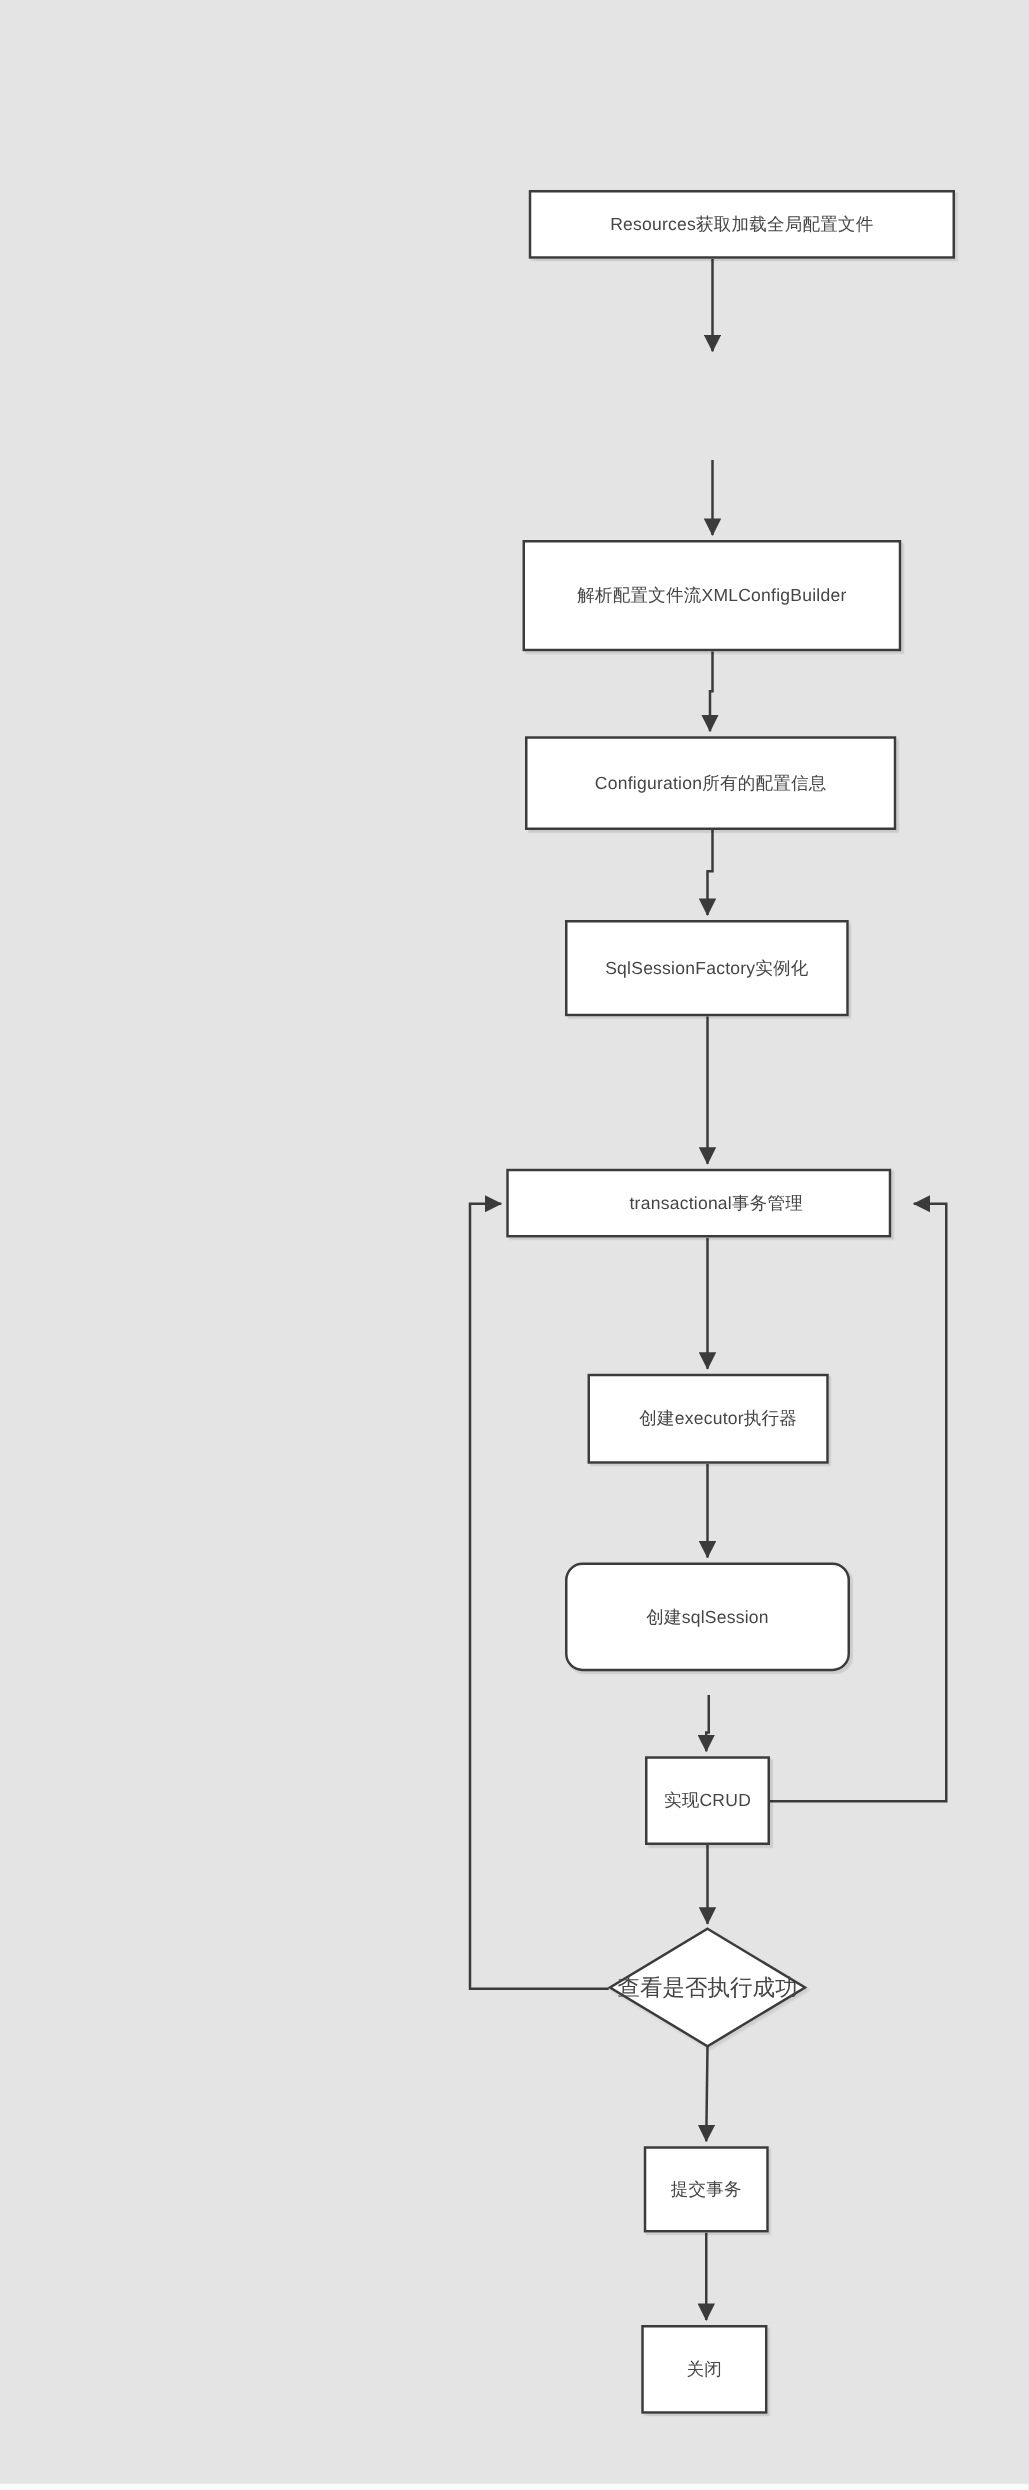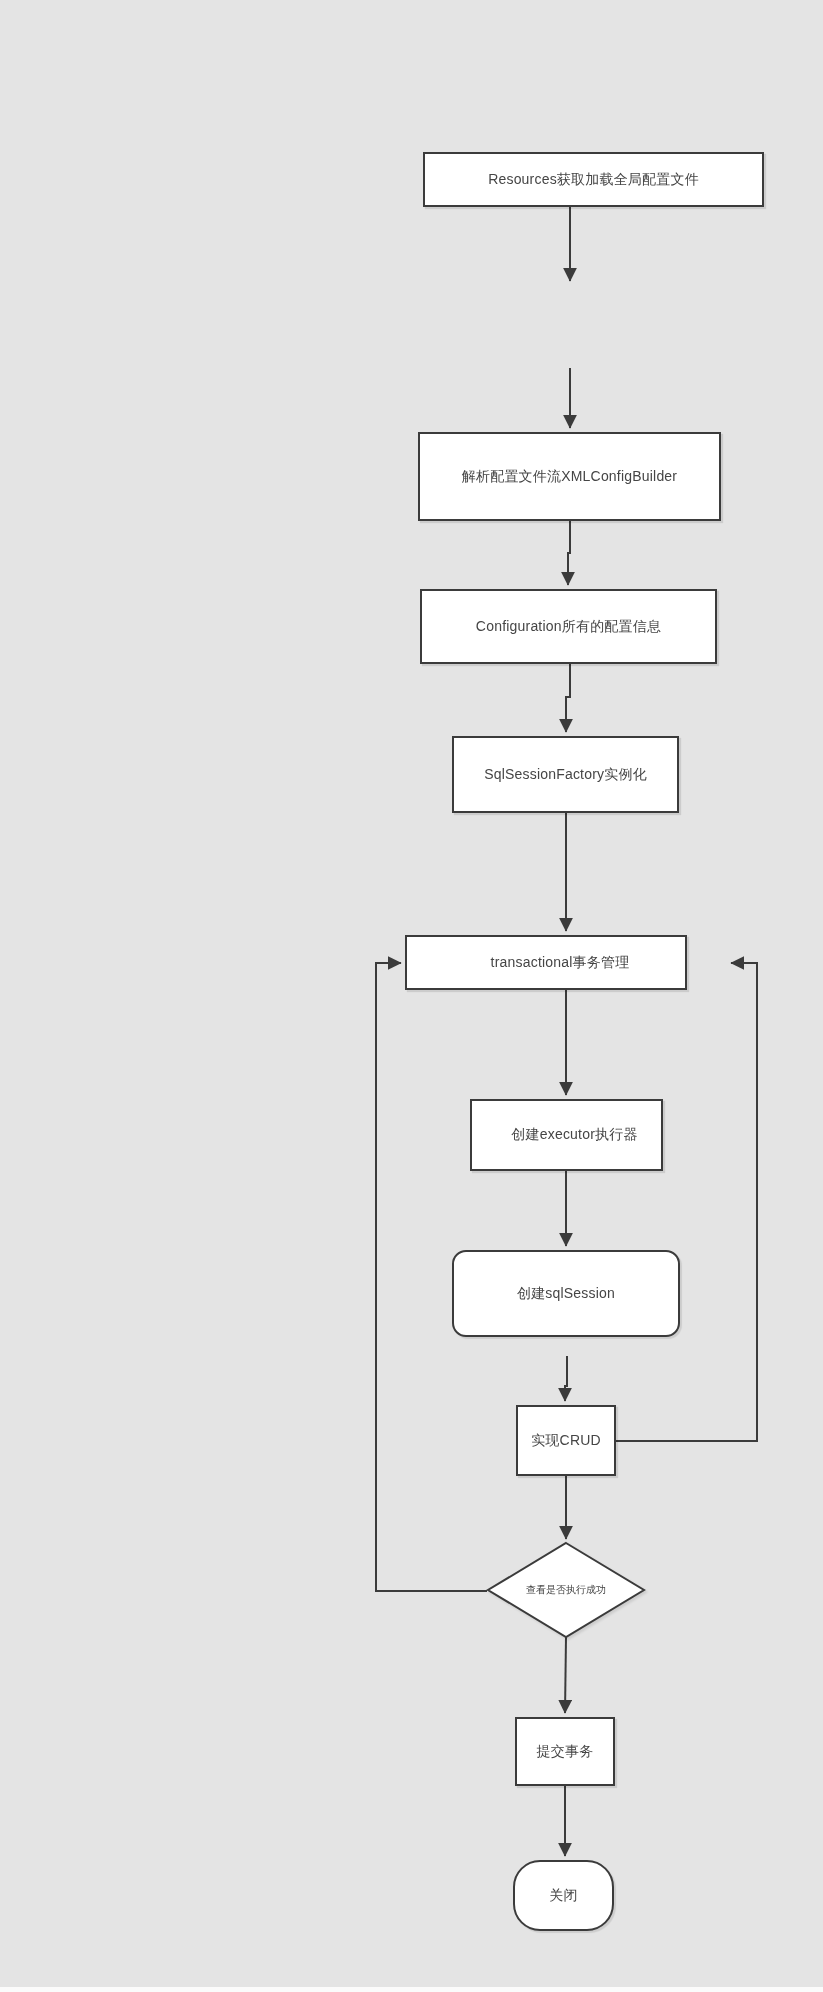--- a/index.html
+++ b/index.html
@@ -32,21 +32,21 @@
     color:#454545;
     box-shadow:2px 2px 1px rgba(0,0,0,0.10);
     letter-spacing:0.2px;
   }
   .diamond-label{
     position:absolute;
     display:flex;
     align-items:center;
     justify-content:center;
     text-align:center;
-    font-size:10px;
+    font-size:18px;
     color:#454545;
     pointer-events:none;
   }
   .bottom-strip{
     position:absolute;
     left:0;bottom:0;
     width:823px;height:5px;
     background:#fbfbfb;
   }
 </style>
@@ -82,28 +82,28 @@
 
   <div class="node" style="left:399px;top:152px;width:341px;height:55px;margin-left:24px;">Resources获取加载全局配置文件</div>
 
 
   <div class="node" style="left:418px;top:432px;width:303px;height:89px;text-align:center;">解析配置文件流XMLConfigBuilder</div>
 
   <div class="node" style="left:452px;top:736px;width:227px;height:77px;">SqlSessionFactory实例化</div>
 
   <div class="node" style="left:420px;top:589px;width:297px;height:75px;">Configuration所有的配置信息</div>
 
-  <div class="node" style="left:405px;top:935px;width:282px;height:55px;padding-left:28px;">transactional事务管理</div>
+  <div class="node" style="left:405px;top:935px;width:308px;height:55px;padding-left:28px;">transactional事务管理</div>
 
   <div class="node" style="left:470px;top:1099px;width:193px;height:72px;padding-left:16px;">创建executor执行器</div>
 
   <div class="node" style="left:452px;top:1250px;width:228px;height:87px;border-radius:14px;">创建sqlSession</div>
 
   <div class="node" style="left:516px;top:1405px;width:100px;height:71px;">实现CRUD</div>
 
   <div class="diamond-label" style="left:486px;top:1575px;width:160px;height:30px;">查看是否执行成功</div>
 
   <div class="node" style="left:515px;top:1717px;width:100px;height:69px;">提交事务</div>
 
-  <div class="node" style="left:513px;top:1860px;width:101px;height:71px;border-radius:27px;">关闭</div>
+  <div class="node" style="left:513px;top:1860px;width:101px;height:71px;">关闭</div>
 
   <div class="bottom-strip"></div>
 </div>
 
 </body></html>

